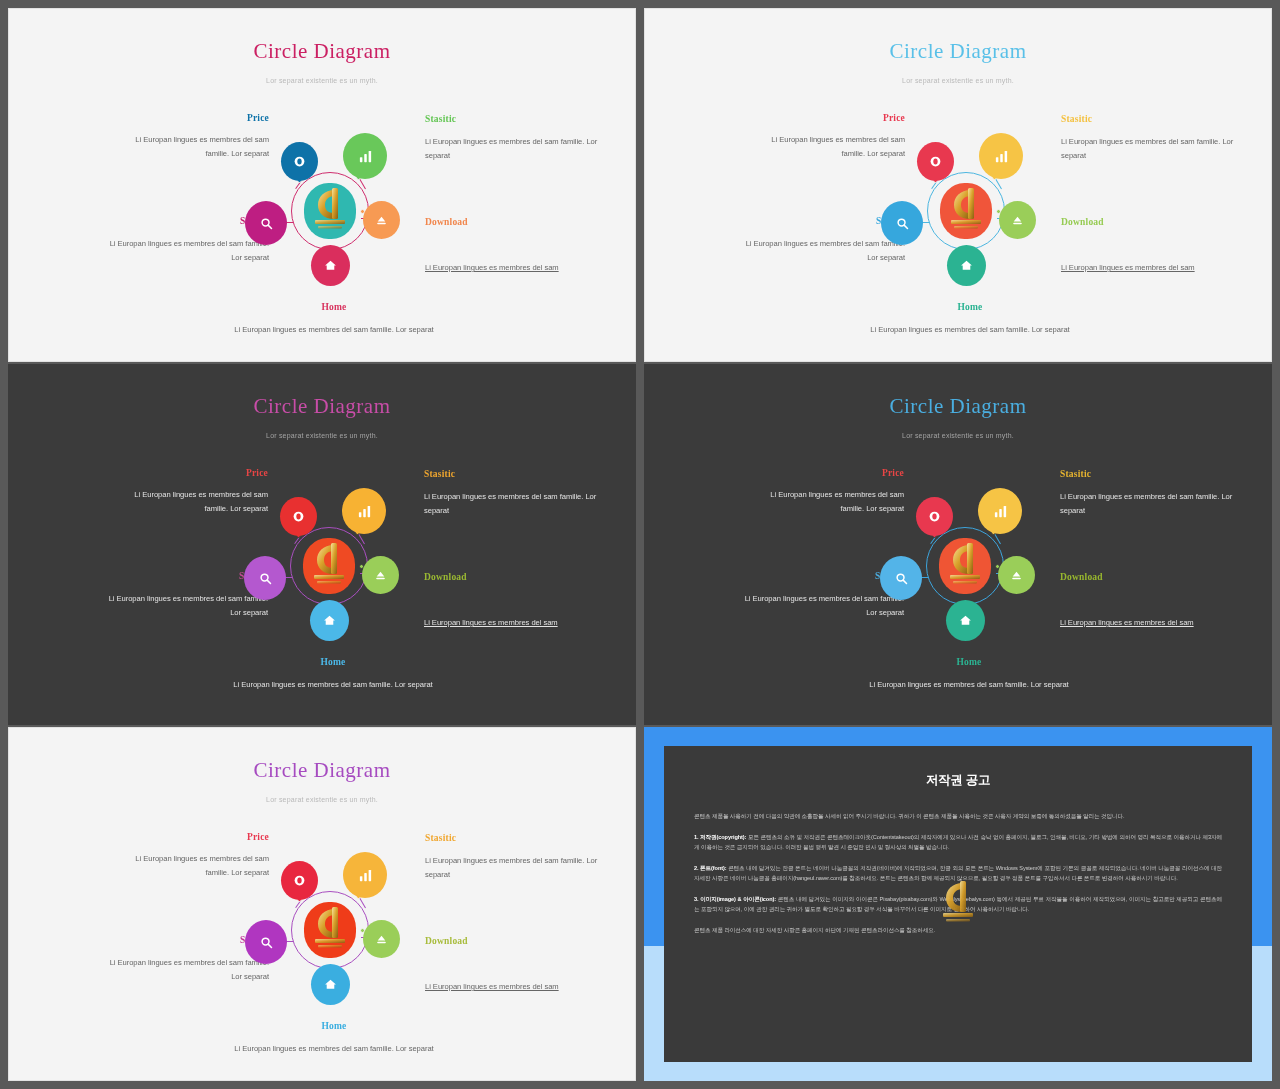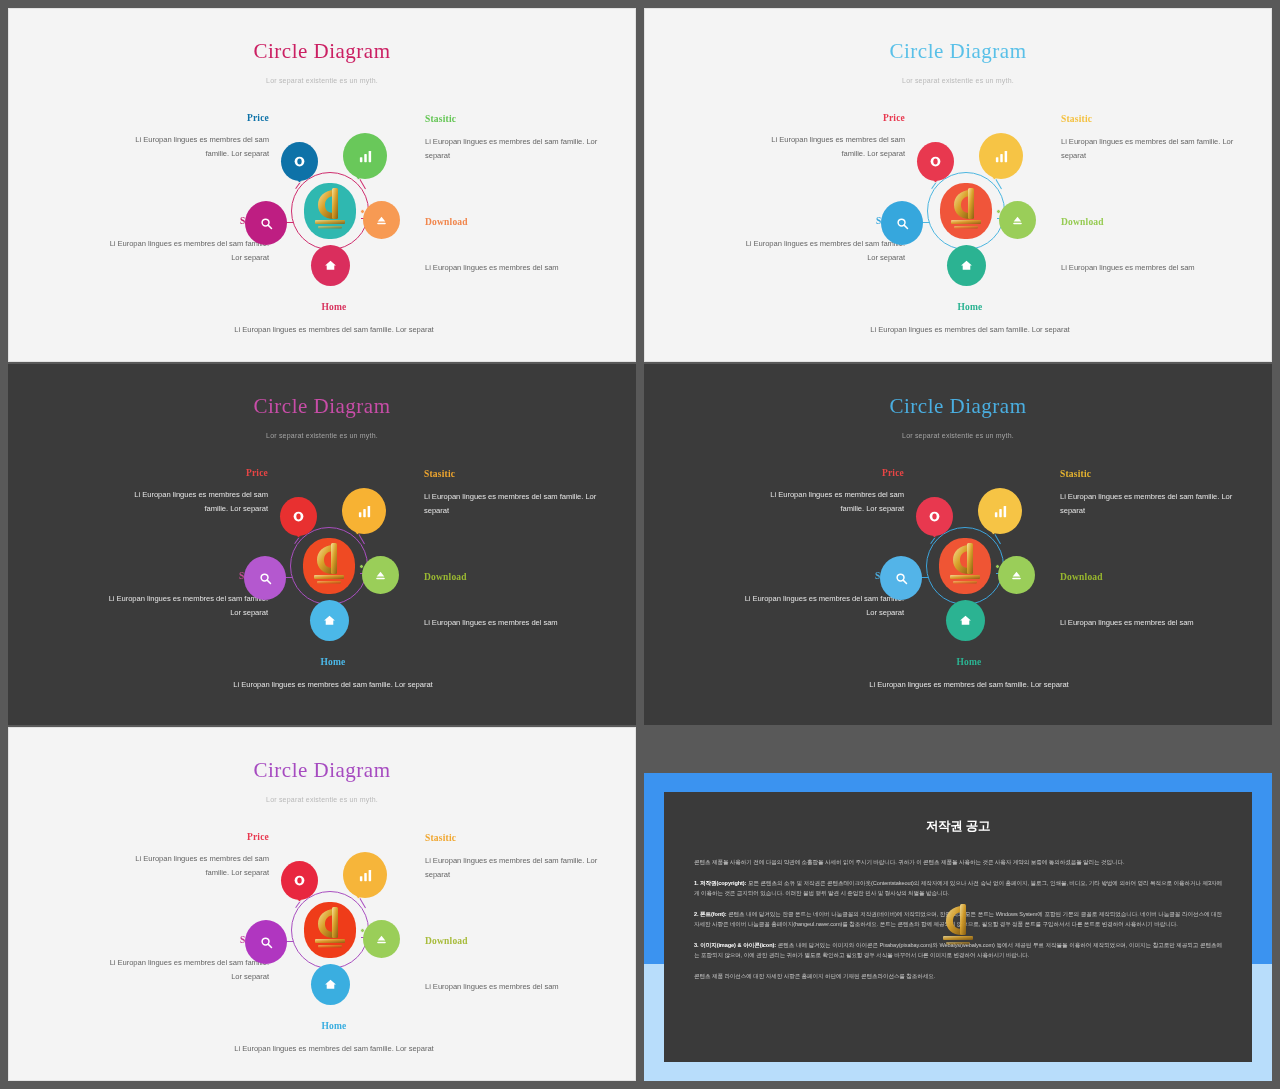--- a/index.html
+++ b/index.html
@@ -14,21 +14,21 @@
     display:grid;
     grid-template-columns: 640px 640px;
     grid-template-rows: 363px 363px 363px;
   }
   .cell { position:relative; overflow:hidden; }
   .cell.c1 { padding:8px 4px 1px 8px; }
   .cell.c2 { padding:8px 8px 1px 4px; }
   .cell.c3 { padding:1px 4px 1px 8px; }
   .cell.c4 { padding:1px 8px 1px 4px; }
   .cell.c5 { padding:1px 4px 8px 8px; }
-  .cell.c6 { padding:1px 8px 8px 4px;margin-top:46px; }
+  .cell.c6 { padding:1px 8px 8px 4px; }
 
   .slide {
     width:100%; height:100%;
     position:relative; overflow:hidden;
   }
   .slide.light { background:#f4f4f4; border:1px solid #e2e2e2; }
   .slide.dark  { background:#3b3b3b; }
 
   
   .s-title {
@@ -68,21 +68,21 @@
   }
   .slide.dark .body-txt { color:#e3e3e3; }
 
   
   .t-price   { left:120px; top:124px; width:140px; text-align:right; }
   .l-price   { left:120px; top:104px; width:140px; text-align:right; }
   .t-search  { left:90px;  top:228px; width:170px; text-align:right; }
   .l-search  { left:90px;  top:207px; width:170px; text-align:right; }
   .t-stas    { left:416px; top:126px; width:190px; text-align:left; }
   .l-stas    { left:416px; top:105px; width:190px; text-align:left; }
-  .t-down    { left:416px; top:252px; width:190px; text-align:left; }
+  .t-down    { left:416px; top:252px; width:190px; text-align:left;text-decoration:underline; }
   .l-down    { left:416px; top:208px; width:190px; text-align:left; }
   .t-home    { left:200px; top:314px; width:250px; text-align:center; }
   .l-home    { left:200px; top:293px; width:250px; text-align:center; }
 
   
   .hub {
     position:absolute;
     left:282px; top:163px;
     width:78px; height:78px;
   }

